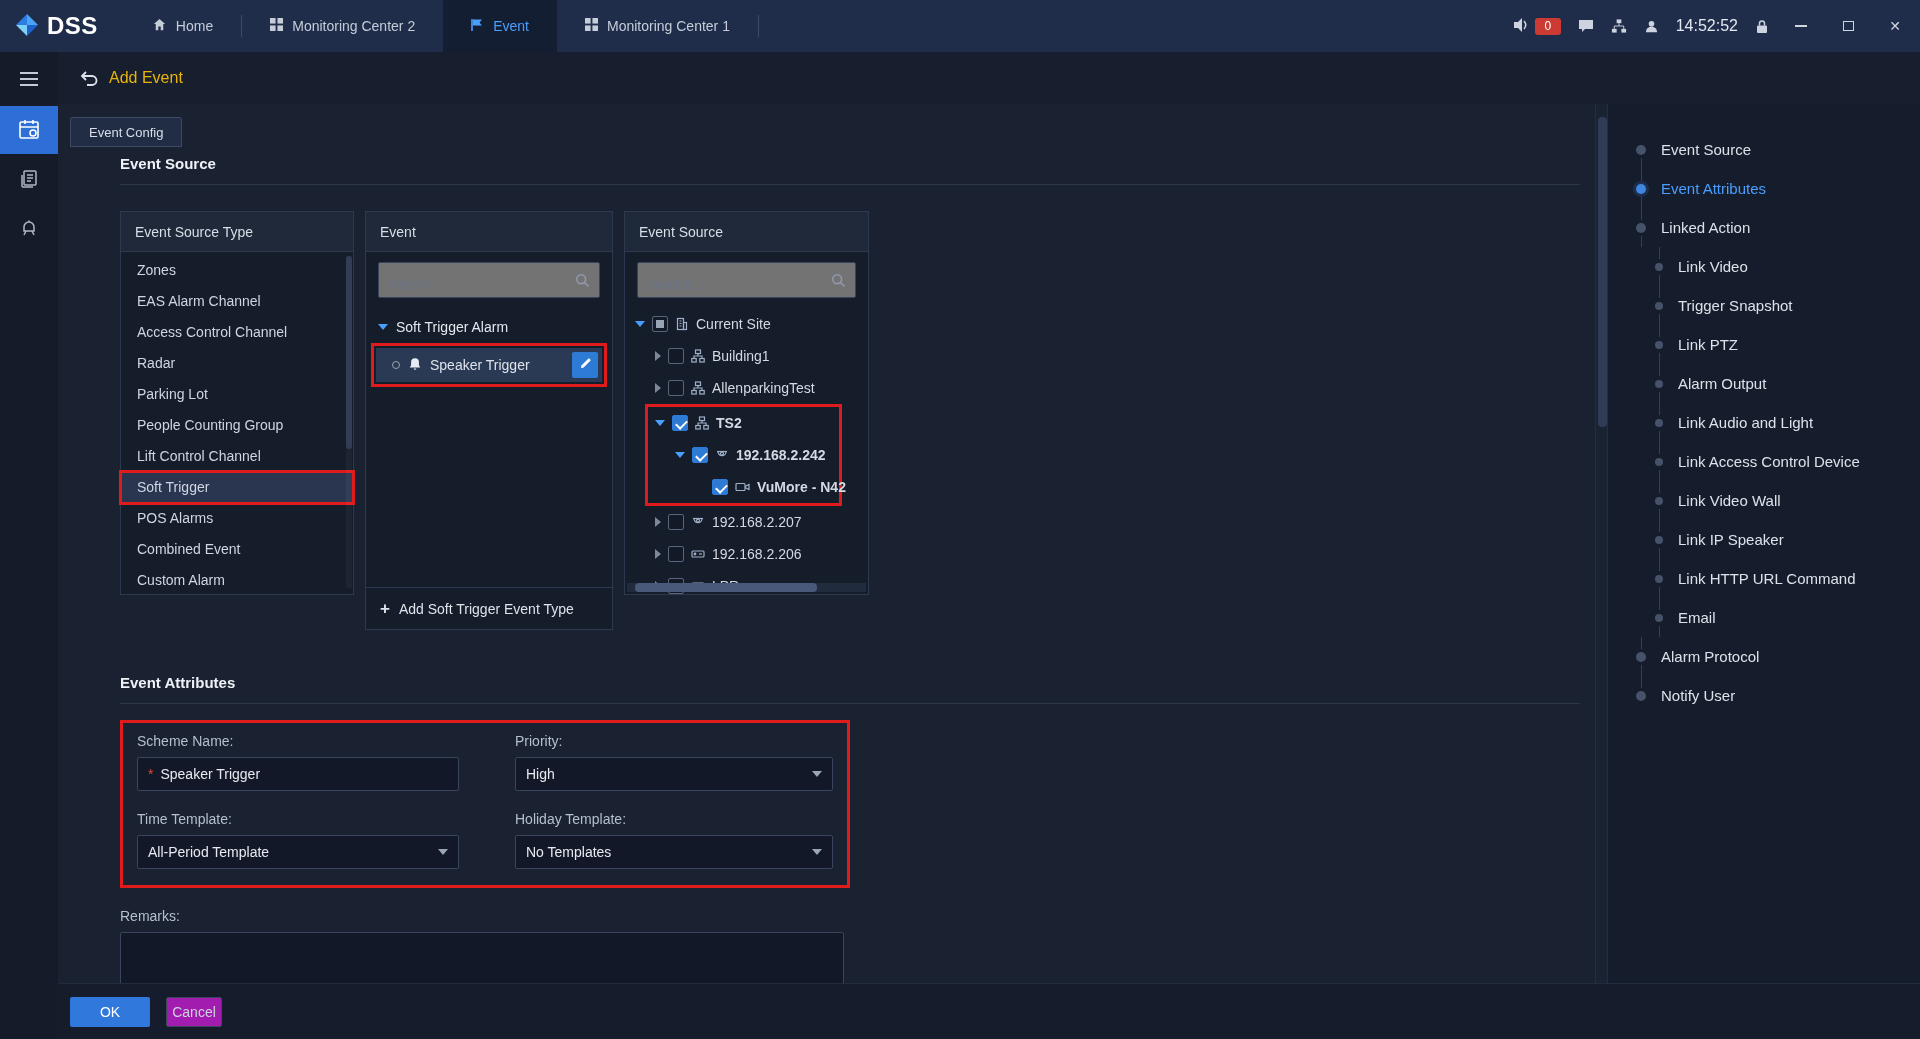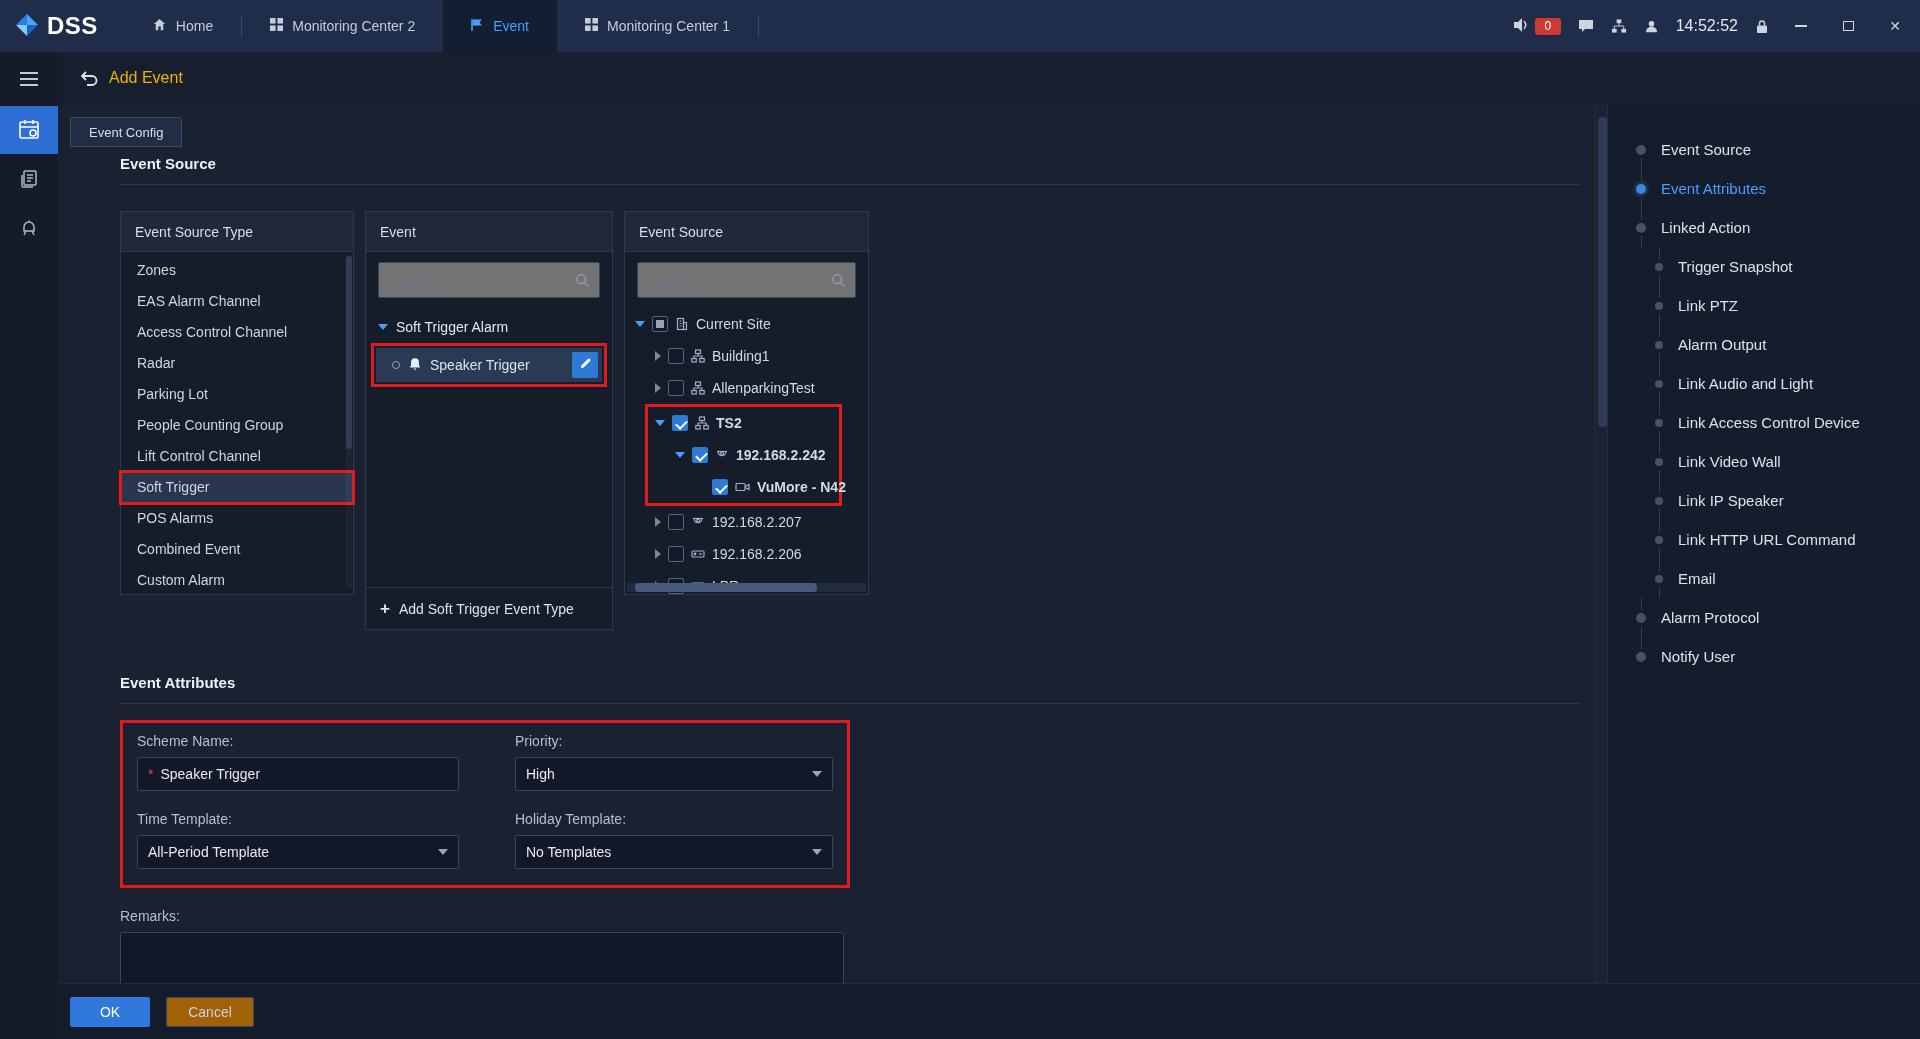--- a/index.html
+++ b/index.html
@@ -136,21 +136,21 @@
   .a-row.sub .dot { width:8px; height:8px; margin-left:47px; }
   .a-row .a-label { margin-left:15px; font-size:15px; color:#dde2ea; }
   .a-row.active .dot { background:#3d87e0; box-shadow:0 0 0 3px rgba(61,135,224,.18); }
   .a-row.active .a-label { color:#4a9eff; }
 
   
   .footer-bar { height:56px; flex:none; background:#151c2b; border-top:1px solid #222c3f;
                 display:flex; align-items:center; gap:16px; padding-left:12px; }
   .btn { height:30px; border-radius:2px; font-size:14px; display:flex; align-items:center; justify-content:center; cursor:pointer; }
   .btn-ok { width:80px; background:#3178dd; color:#ffffff; }
-  .btn-cancel { width:88px; background:#a16207; border:1px solid #3a4659; color:#cdd4df; }
+  .btn-cancel { width:56px; background:#a21caf; border:1px solid #3a4659; color:#cdd4df; }
 </style>
 </head>
 <body>
 
 <div class="app">
 
   <div class="topbar">
     <div class="logo">
       <span>
         <svg width="26" height="26" viewBox="0 0 26 26">
@@ -569,20 +569,24 @@
           <div class="a-row active">
               <span class="dot"></span>
               <span class="a-label">Event Attributes</span>
             </div>
           <div class="a-row">
               <span class="dot"></span>
               <span class="a-label">Linked Action</span>
             </div>
           <div class="a-row sub">
               <span class="dot"></span>
+              <span class="a-label">Link Video</span>
+            </div>
+          <div class="a-row sub">
+              <span class="dot"></span>
               <span class="a-label">Trigger Snapshot</span>
             </div>
           <div class="a-row sub">
               <span class="dot"></span>
               <span class="a-label">Link PTZ</span>
             </div>
           <div class="a-row sub">
               <span class="dot"></span>
               <span class="a-label">Alarm Output</span>
             </div>

